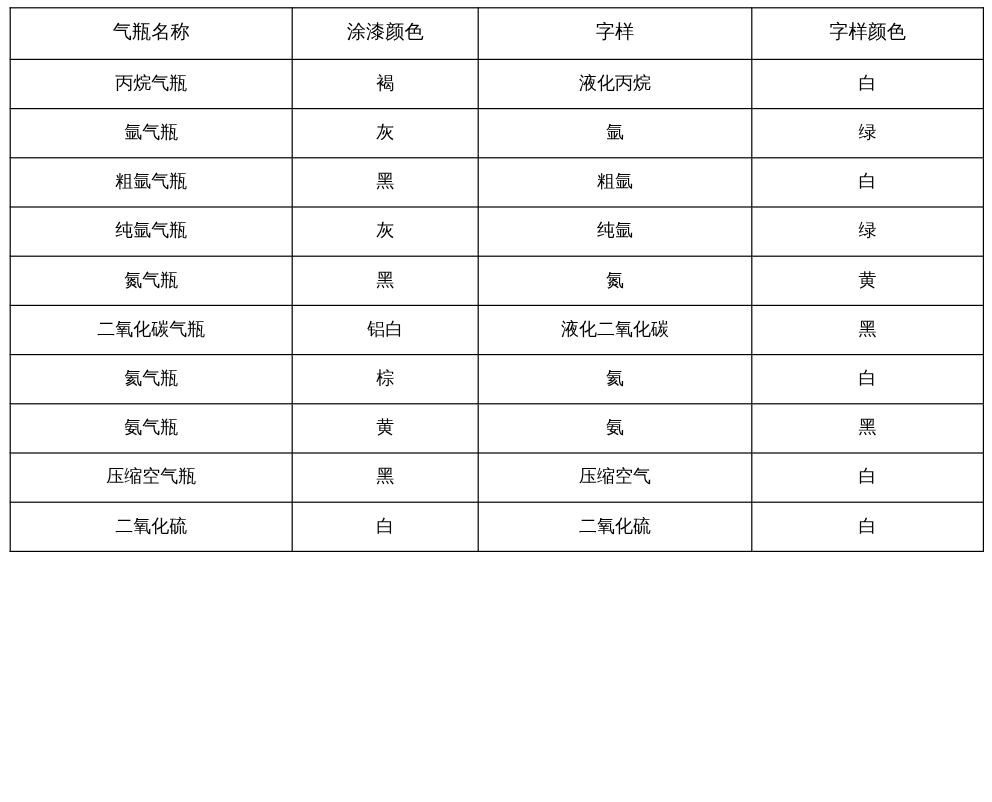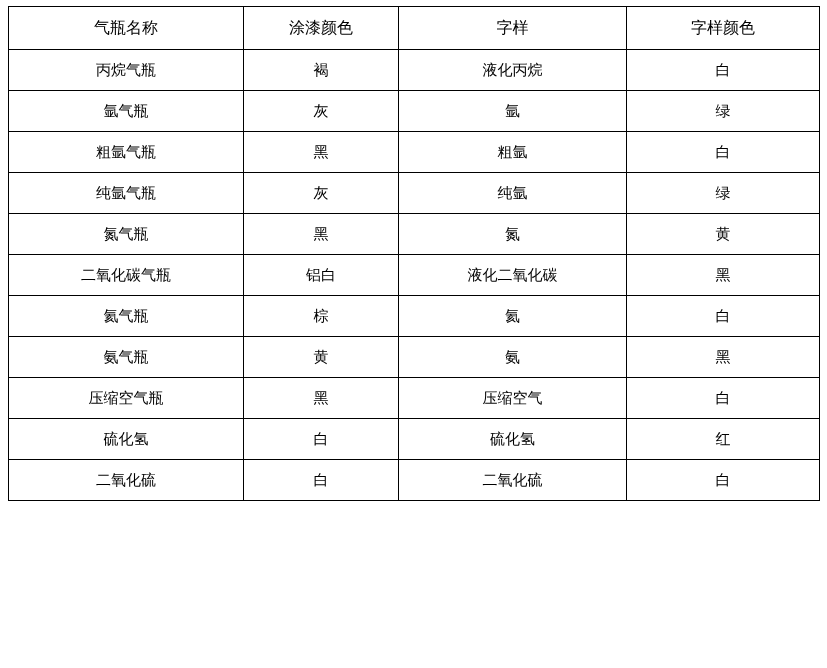--- a/index.html
+++ b/index.html
@@ -111,26 +111,20 @@
           <td>氨</td>
           <td>黑</td>
         </tr>
         <tr>
           <td>压缩空气瓶</td>
           <td>黑</td>
           <td>压缩空气</td>
           <td>白</td>
         </tr>
         <tr>
-          <td>硫化氢</td>
-          <td>白</td>
-          <td>硫化氢</td>
-          <td>红</td>
-        </tr>
-        <tr>
           <td>二氧化硫</td>
           <td>白</td>
           <td>二氧化硫</td>
           <td>白</td>
         </tr>
       </tbody>
   </table>
 </div>
 
 </body></html>

